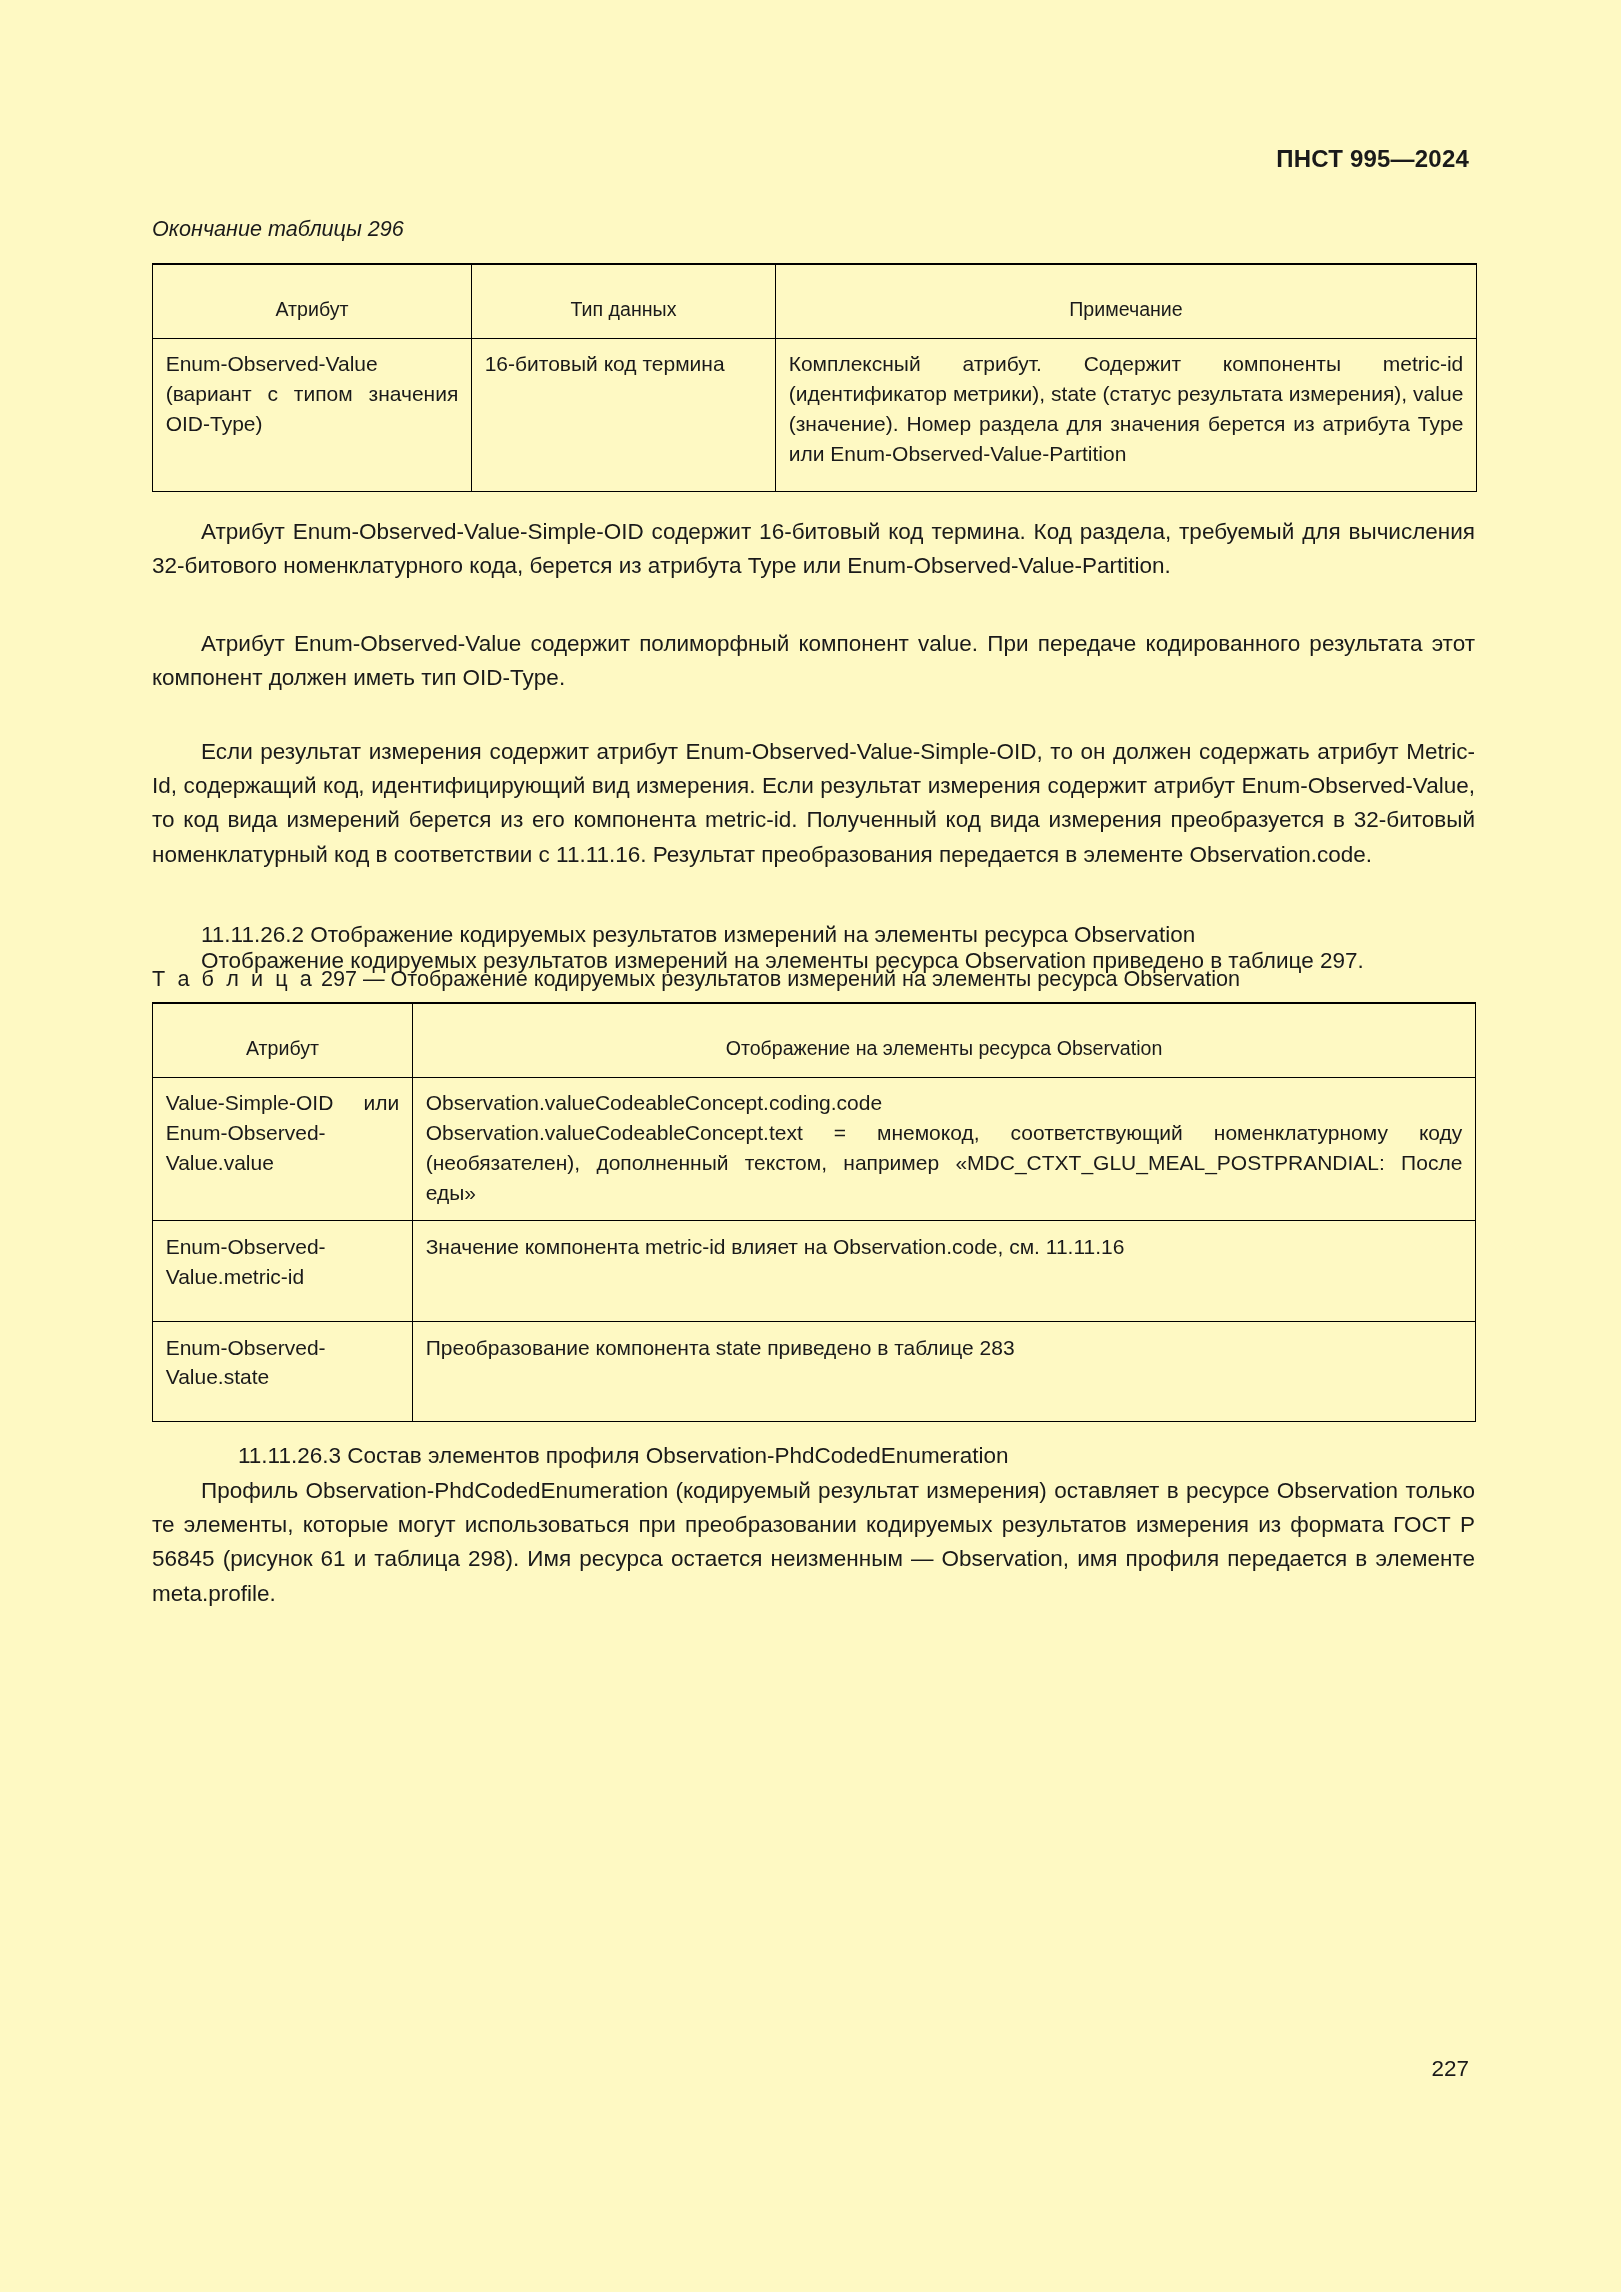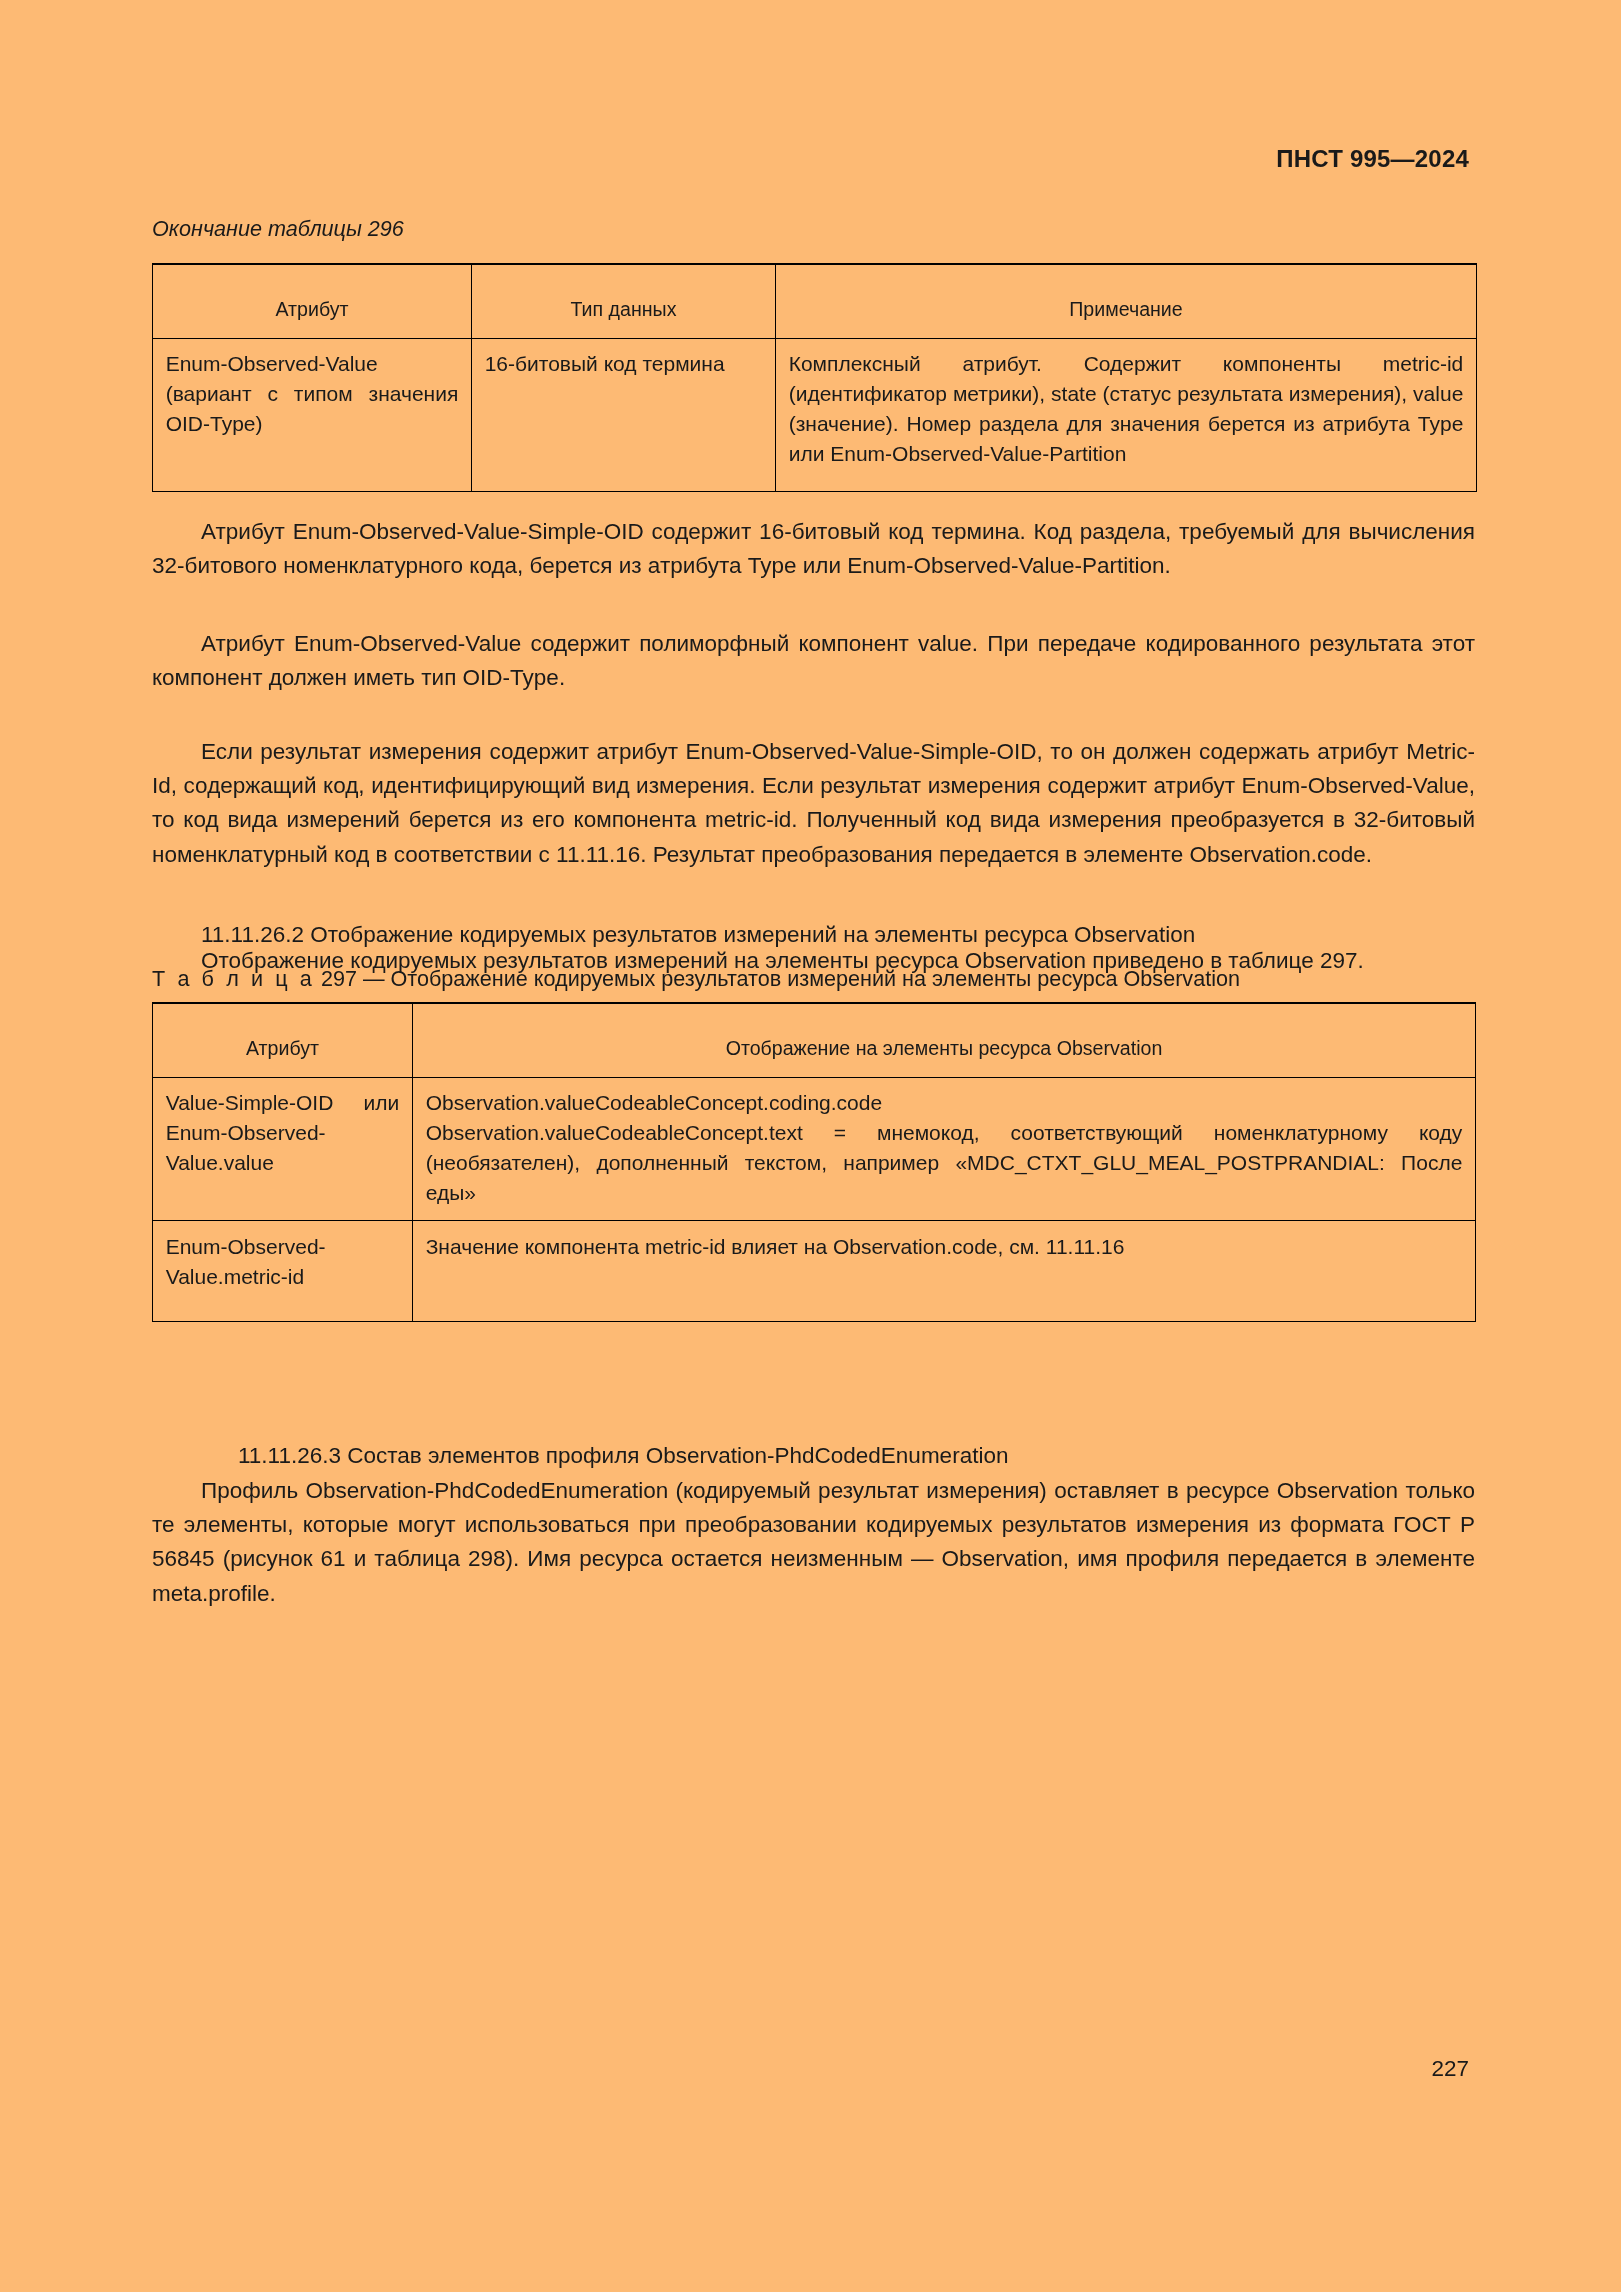--- a/index.html
+++ b/index.html
@@ -10,21 +10,21 @@
   }
   body {
     font-family: "Liberation Sans", sans-serif;
     color: #1a1a1a;
   }
   .page {
     position: relative;
     width: 1621px;
     height: 2293px;
     margin: 0 auto;
-    background: #fdba74;
+    background: #fef9c3;
     box-sizing: border-box;
     overflow: hidden;
   }
   .content {
     position: absolute;
     left: 152px;
     top: 0;
     width: 1323px;
   }
 
@@ -204,20 +204,24 @@
             <td class="cell-just">Value-Simple-OID или Enum-Observed-Value.value</td>
             <td>
               <div class="cell-left">Observation.valueCodeableConcept.coding.code</div>
               <div class="cell-just">Observation.valueCodeableConcept.text = мнемокод, соответствующий номенклатурному коду (необязателен), дополненный текстом, например «MDC_CTXT_GLU_MEAL_POSTPRANDIAL: После еды»</div>
             </td>
           </tr>
           <tr class="row-mid">
             <td class="cell-left">Enum-Observed-Value.metric-id</td>
             <td class="cell-left">Значение компонента metric-id влияет на Observation.code, см. 11.11.16</td>
           </tr>
+          <tr class="row-mid">
+            <td class="cell-left">Enum-Observed-Value.state</td>
+            <td class="cell-left">Преобразование компонента state приведено в таблице 283</td>
+          </tr>
         </tbody>
       </table>
     </div>
 
     <p class="para indent" id="p6">11.11.26.3 Состав элементов профиля Observation-PhdCodedEnumeration</p>
 
     <p class="para indent" id="p7">Профиль Observation-PhdCodedEnumeration (кодируемый результат измерения) оставляет в ресурсе Observation только те элементы, которые могут использоваться при преобразовании кодируемых результатов измерения из формата ГОСТ Р 56845 (рисунок 61 и таблица 298). Имя ресурса остается неизменным — Observation, имя профиля передается в элементе meta.profile.</p>
 
   </div>
 

